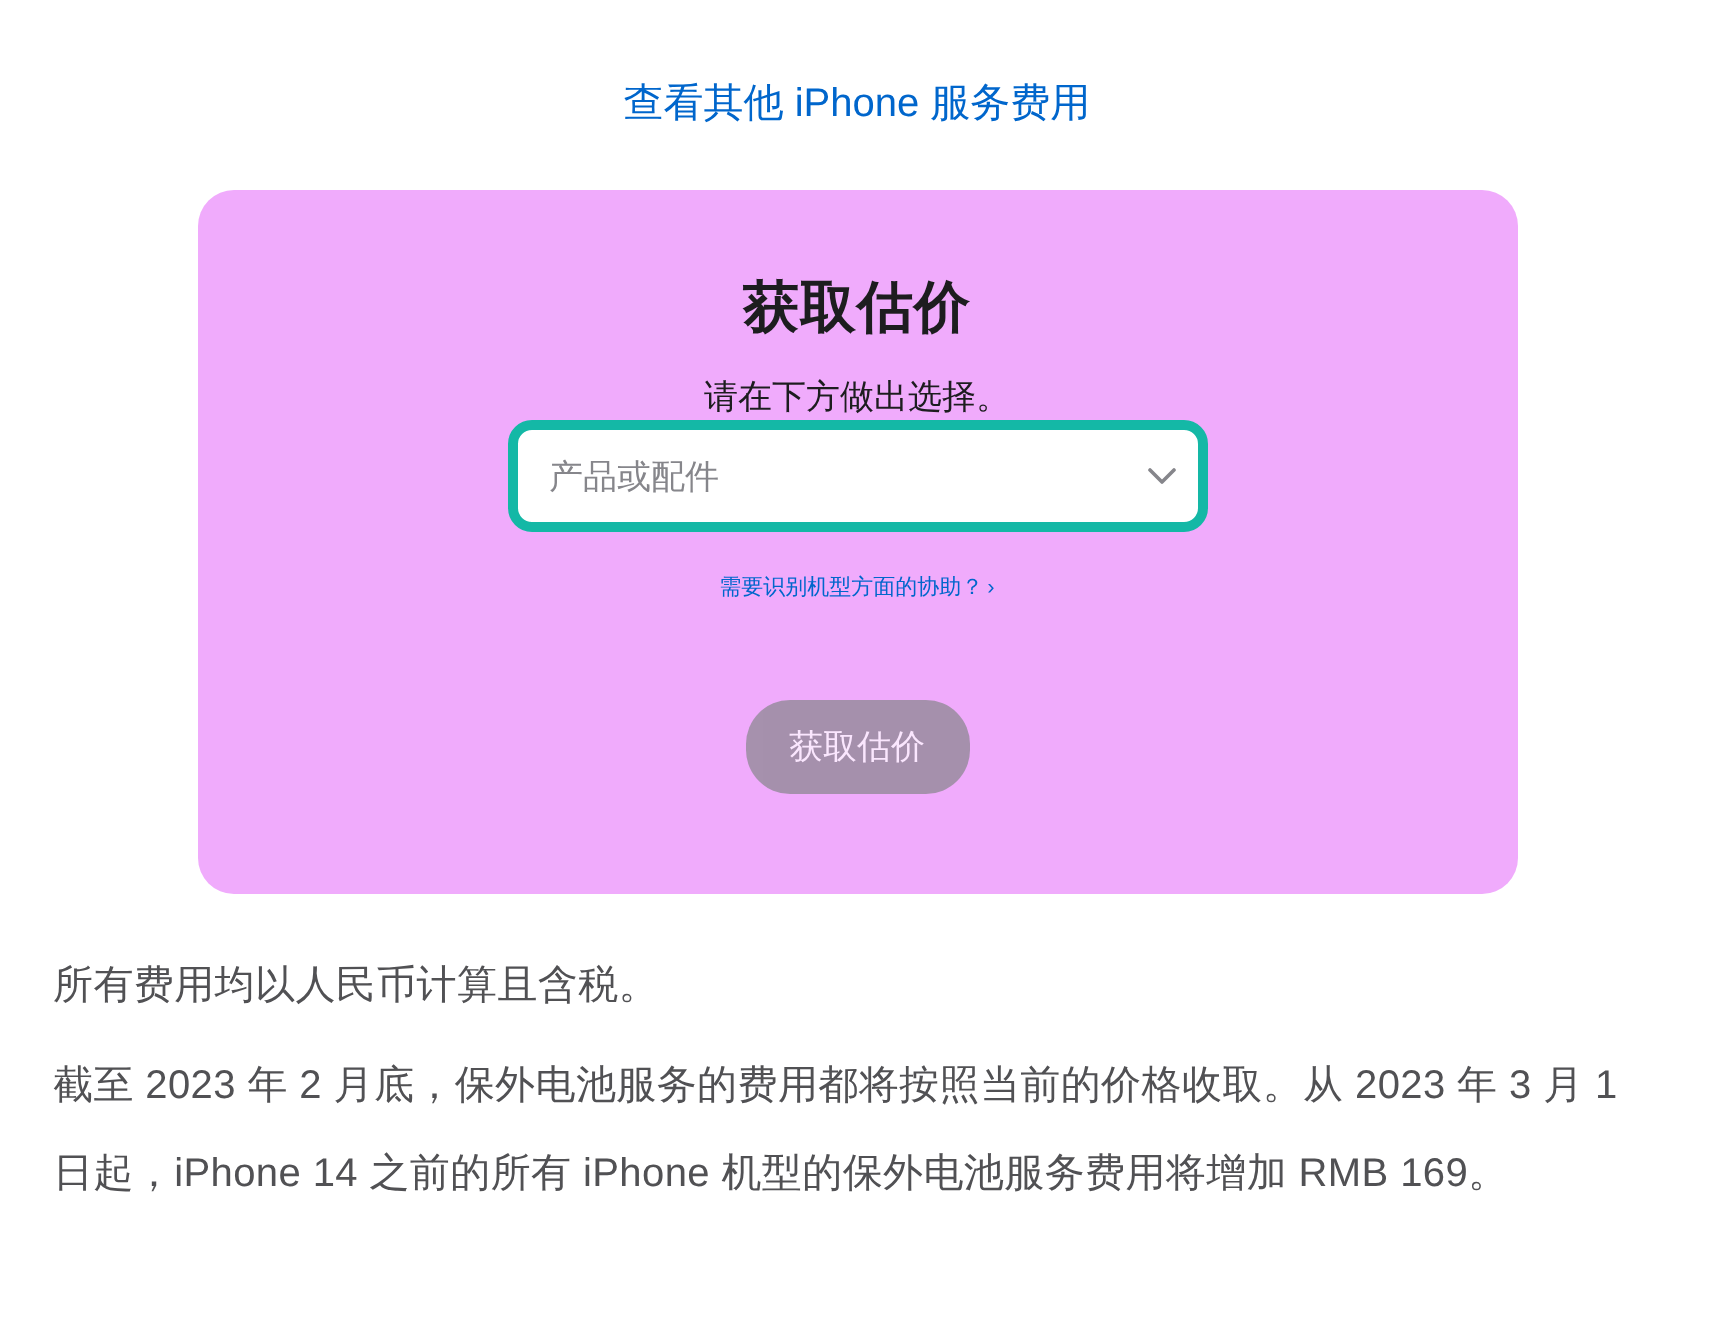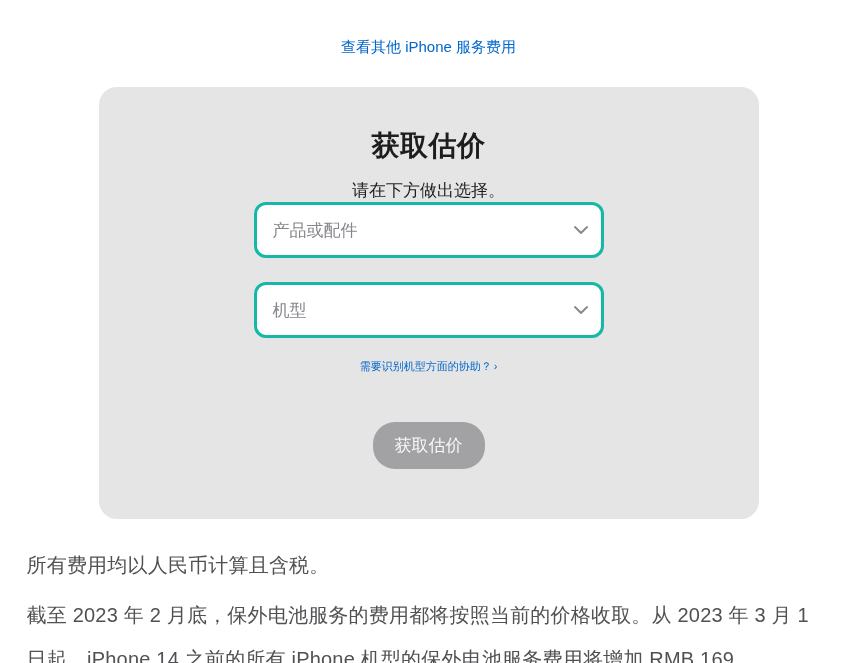--- a/index.html
+++ b/index.html
@@ -13,24 +13,24 @@
     }
     .container { width: 100%; }
     .top-link {
       text-align: center;
       padding-top: 38px;
       padding-bottom: 30px;
     }
     .top-link a {
       color: #0066cc;
       text-decoration: none;
-      font-size: 15px;
+      font-size: 20px;
     }
     .card {
-      background: #e5e5e5;
+      background: #f0abfc;
       border-radius: 18px;
       width: 660px;
       margin: 0 auto;
       padding: 40px 40px 50px 40px;
       text-align: center;
     }
     .card-title {
       font-size: 28px;
       font-weight: 600;
       color: #1d1d1f;
@@ -43,21 +43,21 @@
     }
     .select-wrap {
       position: relative;
       width: 350px;
       margin: 0 auto 24px auto;
     }
     .select-box {
       width: 100%;
       height: 56px;
       background: #fff;
-      border: 3px solid #14b8a6;
+      border: 5px solid #14b8a6;
       border-radius: 12px;
       padding: 0 40px 0 16px;
       font-size: 17px;
       color: #86868b;
       text-align: left;
       cursor: pointer;
       display: flex;
       align-items: center;
       appearance: none;
       outline: none;
@@ -120,28 +120,20 @@
 
     <div class="select-wrap">
       <button class="select-box">产品或配件</button>
       <span class="chevron">
         <svg width="14" height="8" viewBox="0 0 14 8" fill="none">
             <path d="M1 1l6 6 6-6" stroke="#86868b" stroke-width="1.8" stroke-linecap="round" stroke-linejoin="round"></path>
           </svg>
       </span>
     </div>
 
-    <div class="select-wrap">
-      <button class="select-box">机型</button>
-      <span class="chevron">
-        <svg width="14" height="8" viewBox="0 0 14 8" fill="none">
-            <path d="M1 1l6 6 6-6" stroke="#86868b" stroke-width="1.8" stroke-linecap="round" stroke-linejoin="round"></path>
-          </svg>
-      </span>
-    </div>
 
     <div class="help-link">
       <a href="#">
         <span>需要识别机型方面的协助？</span><span class="arrow">›</span>
       </a>
     </div>
 
     <button class="estimate-btn">获取估价</button>
   </div>
 

